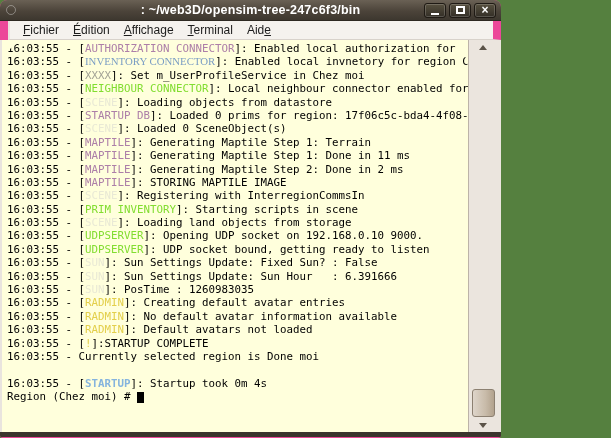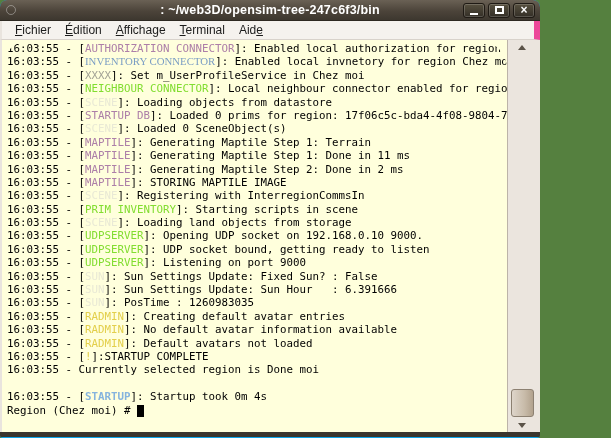--- a/index.html
+++ b/index.html
@@ -1,42 +1,42 @@
 <!DOCTYPE html>
 <html><head>
 <meta charset="utf-8">
 <style>
   * { margin:0; padding:0; box-sizing:border-box; }
   html,body { width:611px; height:438px; overflow:hidden; }
   body { background:#55803f; font-family:"Liberation Sans","DejaVu Sans",sans-serif; position:relative; }
 
-  .window { position:absolute; top:0; left:0; width:540px; height:438px;
-            border-radius:7px 7px 3px 3px; overflow:hidden; background:#0ea5e9; }
+  .window { position:absolute; top:0; left:0; width:501px; height:438px;
+            border-radius:7px 7px 3px 3px; overflow:hidden; background:#ec4899; }
 
   
   .titlebar { height:21px; background:linear-gradient(#6a6155,#4c443a 55%,#3d372f);
               display:flex; align-items:center; position:relative;
               border-bottom:1px solid #2e2922; }
   .win-icon { width:10px; height:10px; border-radius:50%;
               border:1px solid rgba(255,255,255,0.35); margin-left:6px; }
   .title-text { position:absolute; left:0; right:0; text-align:center;
                 color:#ffffff; font-weight:bold; font-size:12.5px; letter-spacing:0.2px; }
   .win-buttons { margin-left:auto; display:flex; gap:3px; margin-right:5px; z-index:2; }
   .win-btn { width:22px; height:15px; border-radius:3px;
              background:linear-gradient(#57503f,#332e26);
              border:1px solid #1f1a14; box-shadow:inset 0 0 0 1px rgba(255,255,255,0.18);
              display:flex; align-items:center; justify-content:center; cursor:default; }
   .glyph-minimize { width:8px; height:2px; background:#fff; margin-top:7px; }
   .glyph-maximize { width:9px; height:8px; border:2px solid #fff; }
   .glyph-close { color:#fff; font-size:12px; font-weight:bold; line-height:1; }
 
   
   .menubar { height:19px; background:#f5f2ee; border-bottom:1px solid #d8d2cb;
-             border-left:2px solid #e9e4de; border-right:6px solid #ec4899;
-             display:flex; align-items:center; padding-left:6px; }
+             border-left:2px solid #e9e4de; border-right:8px solid #ec4899;
+             display:flex; align-items:center; padding-left:6px;margin-left:8px; }
   .menu-item { font-size:12px; color:#1c1c1c; padding:1px 7px; cursor:default; }
   .menu-item u { text-decoration:underline; }
 
   
   .content { display:flex; height:392px; border-left:2px solid #e9e4de; background:#ffffdc; }
   .terminal { flex:1; padding:2px 0 0 5px; overflow:hidden;
               font-family:"DejaVu Sans Mono","Liberation Mono",monospace;
               font-size:10.8px; color:#000;border-radius:29px; }
   .tline { white-space:pre; height:13.4px; line-height:13.4px; }
   .cursor { display:inline-block; width:6.6px; height:11.5px; background:#000;
@@ -97,21 +97,20 @@
         <div class="tline">16:03:55 - [<span style="color: rgb(233, 233, 213);">SCENE</span>]: Loaded 0 SceneObject(s)</div>
         <div class="tline">16:03:55 - [<span style="color: rgb(173, 127, 168);">MAPTILE</span>]: Generating Maptile Step 1: Terrain</div>
         <div class="tline">16:03:55 - [<span style="color: rgb(173, 127, 168);">MAPTILE</span>]: Generating Maptile Step 1: Done in 11 ms</div>
         <div class="tline">16:03:55 - [<span style="color: rgb(173, 127, 168);">MAPTILE</span>]: Generating Maptile Step 2: Done in 2 ms</div>
         <div class="tline">16:03:55 - [<span style="color: rgb(173, 127, 168);">MAPTILE</span>]: STORING MAPTILE IMAGE</div>
         <div class="tline">16:03:55 - [<span style="color: rgb(233, 233, 213);">SCENE</span>]: Registering with InterregionCommsIn</div>
         <div class="tline">16:03:55 - [<span style="color: rgb(130, 221, 48);">PRIM INVENTORY</span>]: Starting scripts in scene</div>
         <div class="tline">16:03:55 - [<span style="color: rgb(233, 233, 213);">SCENE</span>]: Loading land objects from storage</div>
         <div class="tline">16:03:55 - [<span style="color: rgb(130, 221, 48);">UDPSERVER</span>]: Opening UDP socket on 192.168.0.10 9000.</div>
         <div class="tline">16:03:55 - [<span style="color: rgb(130, 221, 48);">UDPSERVER</span>]: UDP socket bound, getting ready to listen</div>
-        <div class="tline">16:03:55 - [<span style="color: rgb(130, 221, 48);">UDPSERVER</span>]: Listening on port 9000</div>
         <div class="tline">16:03:55 - [<span style="color: rgb(233, 233, 213);">SUN</span>]: Sun Settings Update: Fixed Sun? : False</div>
         <div class="tline">16:03:55 - [<span style="color: rgb(233, 233, 213);">SUN</span>]: Sun Settings Update: Sun Hour   : 6.391666</div>
         <div class="tline">16:03:55 - [<span style="color: rgb(233, 233, 213);">SUN</span>]: PosTime : 1260983035</div>
         <div class="tline">16:03:55 - [<span style="color: rgb(227, 207, 75);">RADMIN</span>]: Creating default avatar entries</div>
         <div class="tline">16:03:55 - [<span style="color: rgb(227, 207, 75);">RADMIN</span>]: No default avatar information available</div>
         <div class="tline">16:03:55 - [<span style="color: rgb(227, 207, 75);">RADMIN</span>]: Default avatars not loaded</div>
         <div class="tline">16:03:55 - [<span style="color: rgb(227, 207, 75);">!</span>]:STARTUP COMPLETE</div>
         <div class="tline">16:03:55 - Currently selected region is Done moi</div>
         <div class="tline"></div>
         <div class="tline">16:03:55 - [<span style="color: rgb(133, 180, 222); font-weight: bold;">STARTUP</span>]: Startup took 0m 4s</div>

